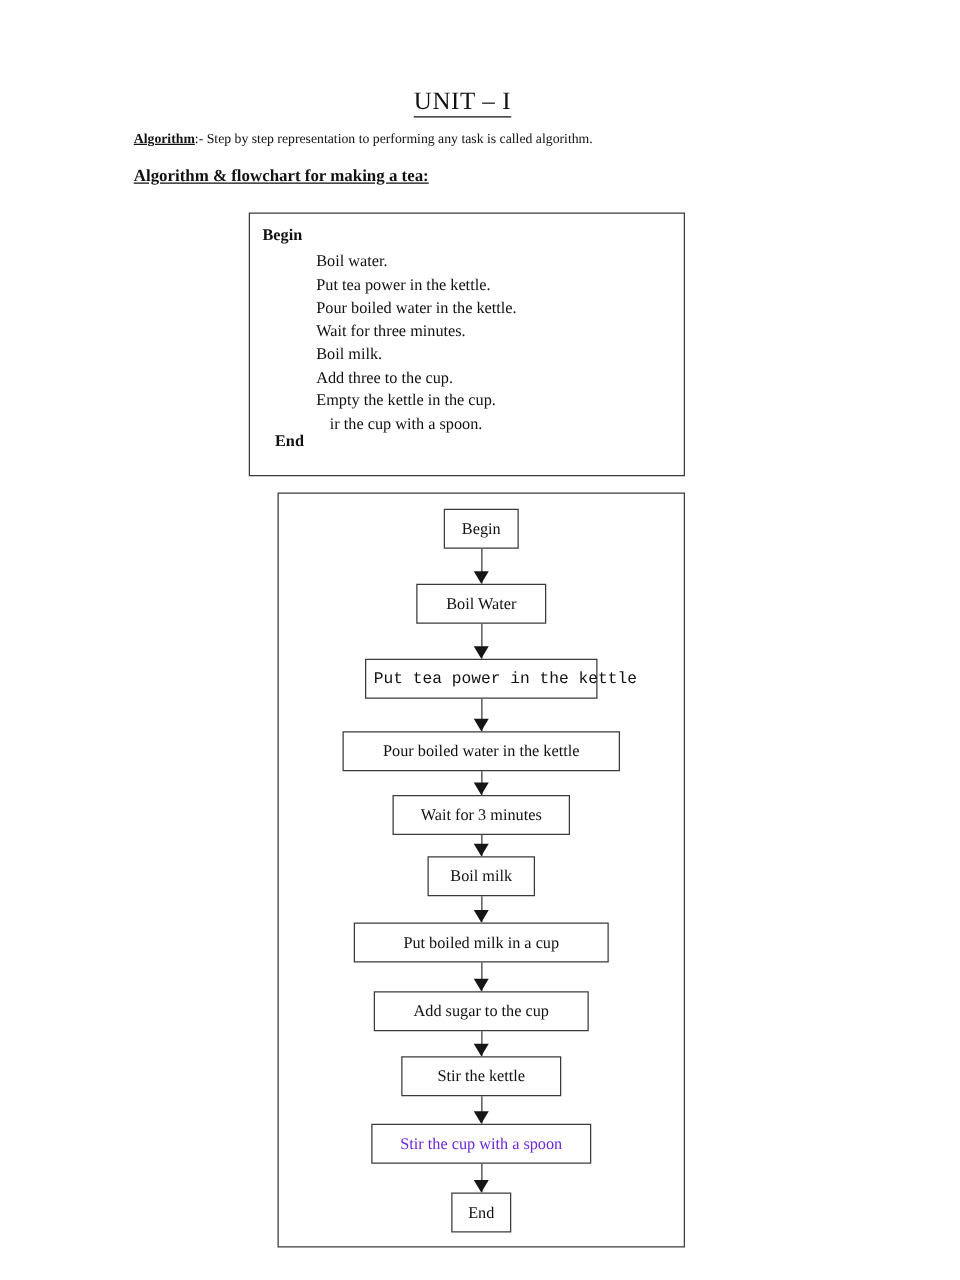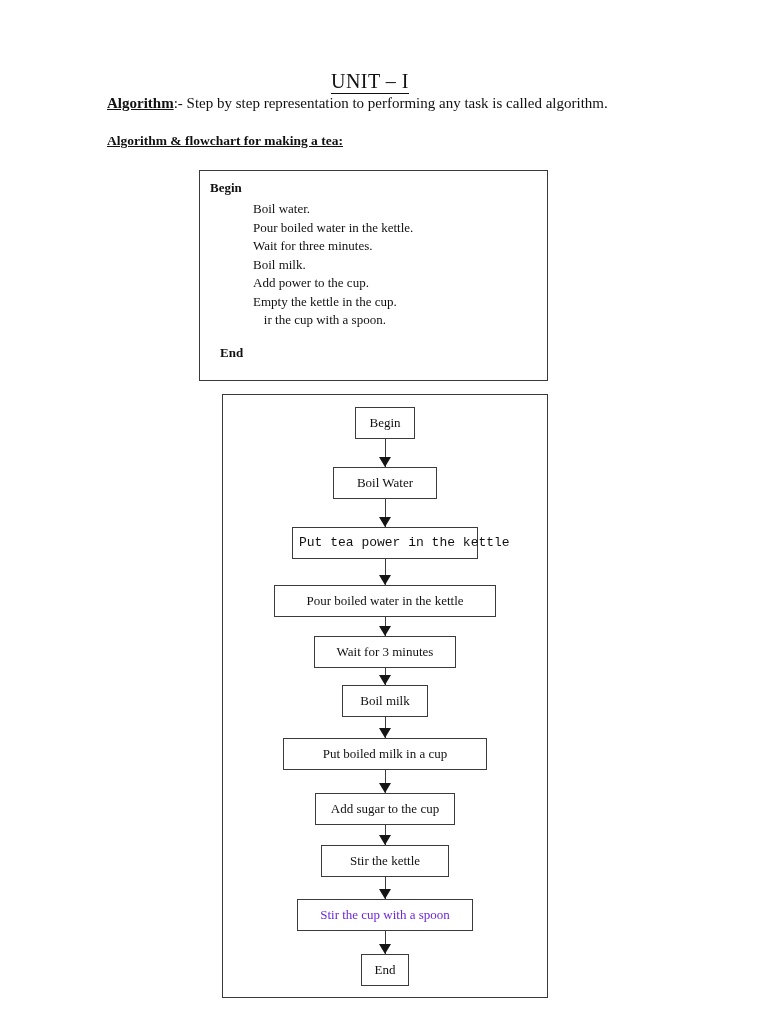--- a/index.html
+++ b/index.html
@@ -26,24 +26,24 @@
     font-size: 20px;
     letter-spacing: 0.5px;
   }
   #page-title span {
     border-bottom: 1px solid #111;
     padding-bottom: 1px;
   }
 
   #algorithm-definition {
     position: absolute;
-    top: 93px;
+    top: 104px;
     left: 107px;
     width: 600px;
-    font-size: 15px;
+    font-size: 11px;
     line-height: 1.35;
   }
   .term-underline-bold {
     font-weight: bold;
     text-decoration: underline;
   }
 
   #section-heading {
     position: absolute;
     top: 133px;
@@ -150,24 +150,25 @@
 <div id="algorithm-definition">
   <span class="term-underline-bold">Algorithm</span><span>:- Step by step representation to performing any task is called algorithm.</span>
 </div>
 
 <div id="section-heading">Algorithm &amp; flowchart for making a tea:</div>
 
 <div id="algorithm-box">
   <div class="algo-keyword" id="algo-begin">Begin</div>
   <div class="algo-steps" id="algorithm-steps-list">
       <div class="algo-step">Boil water.</div>
+      <div class="algo-step">Put tea power in the kettle.</div>
       <div class="algo-step">Pour boiled water in the kettle.</div>
       <div class="algo-step">Wait for three minutes.</div>
       <div class="algo-step">Boil milk.</div>
-      <div class="algo-step">Add power to the cup.</div>
+      <div class="algo-step">Add three to the cup.</div>
       <div class="algo-step">Empty the kettle in the cup.</div>
       <div class="algo-step faded-prefix"><span class="faded">St</span><span>ir the cup with a spoon.</span></div>
     </div>
   <div class="algo-keyword" id="algo-end">End</div>
 </div>
 
 <div id="flowchart-container">
     <div class="flow-row" style="top: 12px;">
       <div class="flow-node" style="width: 60px; border-color: rgb(59, 59, 59); color: rgb(17, 17, 17);">Begin</div>
     </div>
@@ -211,21 +212,21 @@
       <div class="head" style="border-top-color: rgb(21, 21, 21);"></div>
     </div>
     <div class="flow-row" style="top: 343px;">
       <div class="flow-node" style="width: 204px; border-color: rgb(59, 59, 59); color: rgb(17, 17, 17);">Put boiled milk in a cup</div>
     </div>
     <div class="flow-arrow" style="top: 375px; height: 23px;">
       <div class="stem" style="height: 23px; background: rgb(59, 59, 59);"></div>
       <div class="head" style="border-top-color: rgb(21, 21, 21);"></div>
     </div>
     <div class="flow-row" style="top: 398px;">
-      <div class="flow-node" style="width: 140px; border-color: rgb(59, 59, 59); color: rgb(17, 17, 17);">Add sugar to the cup</div>
+      <div class="flow-node" style="width: 172px; border-color: rgb(59, 59, 59); color: rgb(17, 17, 17);">Add sugar to the cup</div>
     </div>
     <div class="flow-arrow" style="top: 430px; height: 20px;">
       <div class="stem" style="height: 20px; background: rgb(59, 59, 59);"></div>
       <div class="head" style="border-top-color: rgb(21, 21, 21);"></div>
     </div>
     <div class="flow-row" style="top: 450px;">
       <div class="flow-node" style="width: 128px; border-color: rgb(59, 59, 59); color: rgb(17, 17, 17);">Stir the kettle</div>
     </div>
     <div class="flow-arrow" style="top: 482px; height: 22px;">
       <div class="stem" style="height: 22px; background: rgb(59, 59, 59);"></div>

